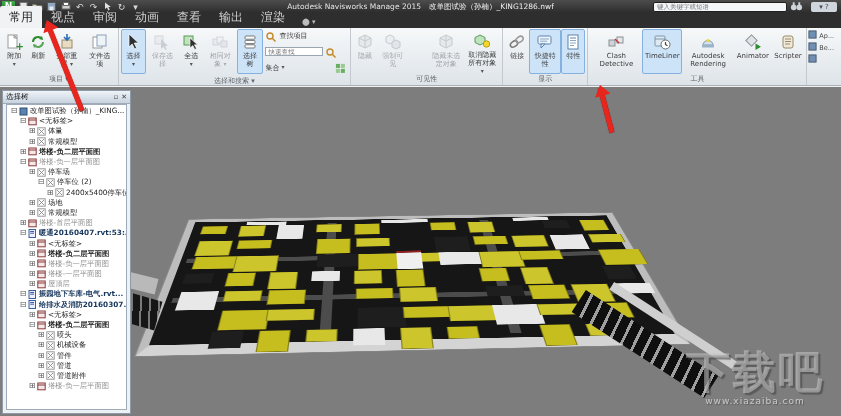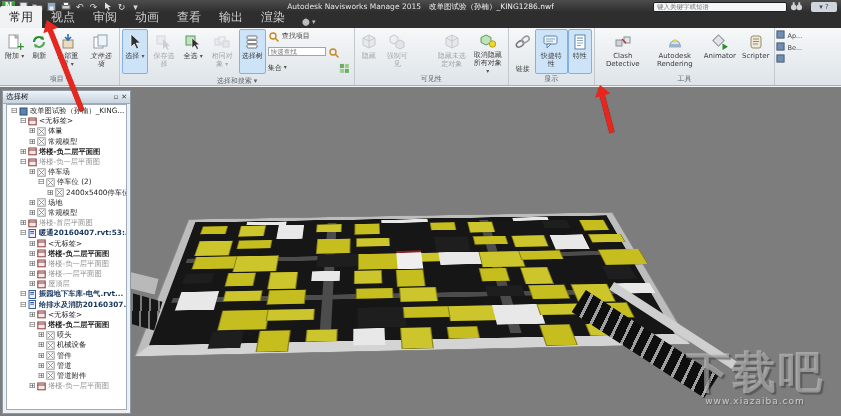--- a/index.html
+++ b/index.html
@@ -174,21 +174,21 @@
             </div>
             <div class="rbtn" style="max-width: 33px;">
               <span class="ric">
                 <svg width="18" height="18" viewBox="0 0 18 18">
                   <rect x="4" y="7" width="10" height="8" fill="#e8dbc2" stroke="#9a8a6a"></rect>
                   <path d="M9 1v5M6 4l3 3 3-3" stroke="#2d6fb8" stroke-width="1.6" fill="none"></path>
                 </svg>
               </span>
               <span class="rlab">全部重置 <i class="dd">▾</i></span>
             </div>
-            <div class="rbtn" style="max-width: 33px; font-style: italic;">
+            <div class="rbtn" style="max-width: 33px;">
               <span class="ric">
                 <svg width="18" height="18" viewBox="0 0 18 18">
                   <rect x="2" y="4" width="9" height="11" fill="#fff" stroke="#999"></rect>
                   <rect x="6" y="2" width="9" height="11" fill="#eef3f8" stroke="#8aa0b8"></rect>
                 </svg>
               </span>
               <span class="rlab">文件选项</span>
             </div>
           </div>
           <div class="rglabel">项目 ▾</div>
@@ -306,21 +306,21 @@
                   <circle cx="13.5" cy="12" r="3.2" fill="#f2d72e" stroke="#b99e12"></circle>
                 </svg>
               </span>
               <span class="rlab">取消隐藏所有对象 <i class="dd">▾</i></span>
             </div>
           </div>
           <div class="rglabel">可见性</div>
         </div>
         <div class="rgroup">
           <div class="rbody">
-            <div class="rbtn" style="max-width: 27px; justify-content: space-between;">
+            <div class="rbtn" style="max-width: 27px;">
               <span class="ric">
                 <svg width="18" height="18" viewBox="0 0 18 18">
                   <ellipse cx="6" cy="11" rx="4" ry="2.6" transform="rotate(-35 6 11)" fill="none" stroke="#7a7a7a" stroke-width="1.6"></ellipse>
                   <ellipse cx="11.5" cy="6.5" rx="4" ry="2.6" transform="rotate(-35 11.5 6.5)" fill="none" stroke="#9a9a9a" stroke-width="1.6"></ellipse>
                 </svg>
               </span>
               <span class="rlab">链接</span>
             </div>
             <div class="rbtn active" style="max-width: 33px;">
               <span class="ric">
@@ -352,20 +352,31 @@
           <div class="rbody">
             <div class="rbtn" style="max-width: 52px;">
               <span class="ric">
                 <svg width="18" height="18" viewBox="0 0 18 18">
                   <rect x="2" y="7" width="6" height="6" fill="#cfd4d9" stroke="#8a9096"></rect>
                   <rect x="10" y="4" width="6" height="6" fill="#e3e7ea" stroke="#8a9096"></rect>
                   <path d="M8 6l4 4" stroke="#b33" stroke-width="1.4"></path>
                 </svg>
               </span>
               <span class="rlab">Clash Detective</span>
+            </div>
+            <div class="rbtn active" style="max-width: 52px;">
+              <span class="ric">
+                <svg width="18" height="18" viewBox="0 0 18 18">
+                  <rect x="2" y="3" width="10" height="10" rx="1" fill="#dfe9f2" stroke="#7e97ad"></rect>
+                  <line x1="2" y1="6" x2="12" y2="6" stroke="#7e97ad"></line>
+                  <circle cx="12.5" cy="11.5" r="4.5" fill="#fff" stroke="#6b6b6b"></circle>
+                  <path d="M12.5 9v2.5l2 1.2" fill="none" stroke="#444" stroke-width="1.2"></path>
+                </svg>
+              </span>
+              <span class="rlab">TimeLiner</span>
             </div>
             <div class="rbtn" style="max-width: 52px;">
               <span class="ric">
                 <svg width="18" height="18" viewBox="0 0 18 18">
                   <path d="M4 12a5 4.5 0 1 1 10 0z" fill="#cfe0ee" stroke="#7e97ad"></path>
                   <rect x="3" y="12" width="12" height="2.5" fill="#9ab4cc"></rect>
                   <circle cx="9" cy="7.5" r="1.6" fill="#f2d72e"></circle>
                 </svg>
               </span>
               <span class="rlab">Autodesk Rendering</span>

